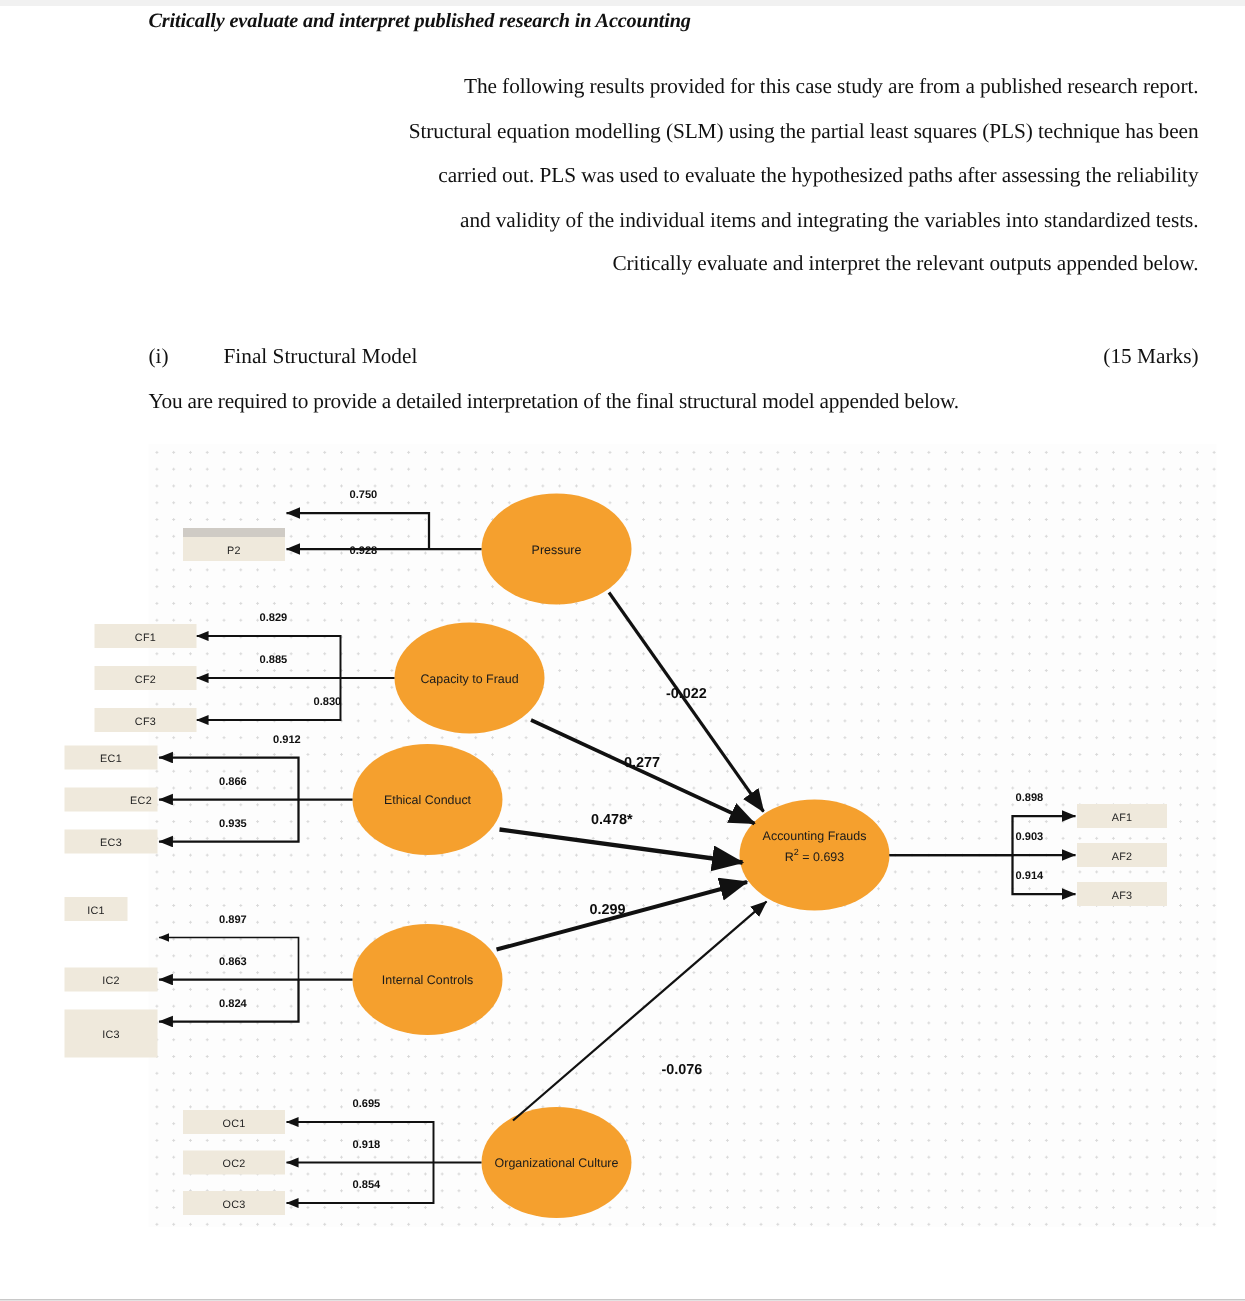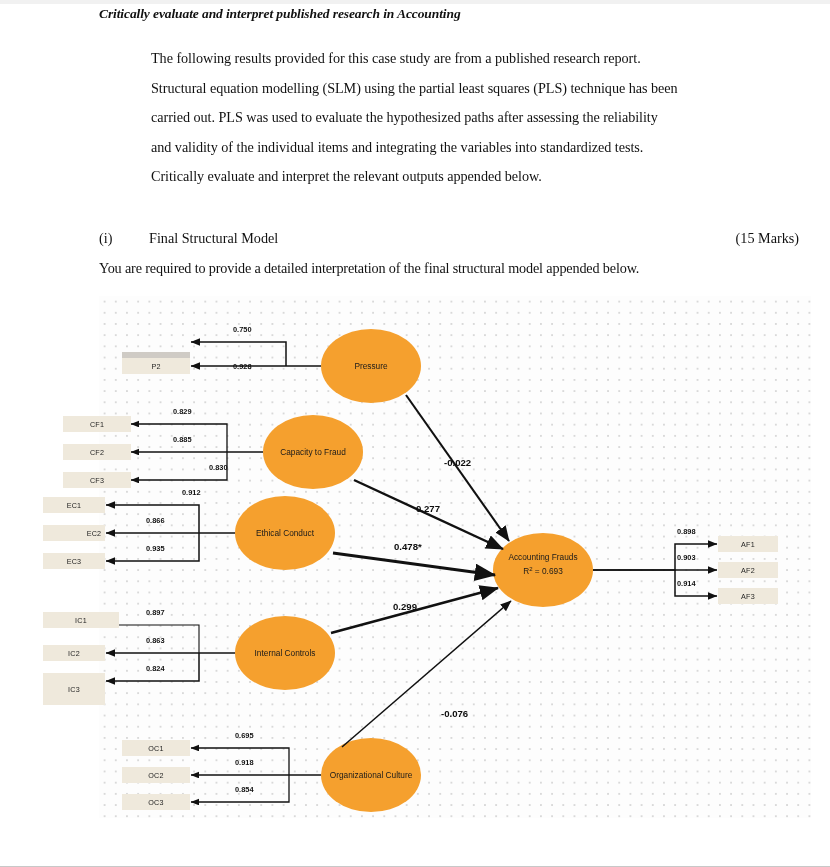--- a/index.html
+++ b/index.html
@@ -32,20 +32,21 @@
     font-size:13.5px;color:#111;
     letter-spacing:-0.1px;
     margin:0 0 22px 0;
   }
   .para{
     margin-left:52px;
     font-family:"Liberation Serif", serif;
     font-size:14.2px;color:#111;
     line-height:29.5px;
     letter-spacing:-0.05px;
+    text-align:right;
   }
   .para div{white-space:nowrap;}
 
   .qrow{
     position:absolute;left:99px;top:230px;width:700px;
     font-family:"Liberation Serif", serif;
     font-size:14.2px;color:#111;
     display:flex;align-items:baseline;
   }
   .qnum{width:50px;}
@@ -200,21 +201,21 @@
     <div class="ind" style="left:23px;top:62px;width:68px;height:16px;">P2</div>
 
     <div class="ind" style="left:-36px;top:120px;width:68px;height:16px;">CF1</div>
     <div class="ind" style="left:-36px;top:148px;width:68px;height:16px;">CF2</div>
     <div class="ind" style="left:-36px;top:176px;width:68px;height:16px;">CF3</div>
 
     <div class="ind" style="left:-56px;top:201px;width:62px;height:16px;">EC1</div>
     <div class="ind" style="left:-56px;top:229px;width:62px;height:16px;padding-left:40px;">EC2</div>
     <div class="ind" style="left:-56px;top:257px;width:62px;height:16px;">EC3</div>
 
-    <div class="ind" style="left:-56px;top:316px;width:76px;height:16px;">IC1</div>
+    <div class="ind" style="left:-56px;top:302px;width:42px;height:16px;">IC1</div>
     <div class="ind" style="left:-56px;top:349px;width:62px;height:16px;">IC2</div>
     <div class="ind" style="left:-56px;top:377px;width:62px;height:32px;">IC3</div>
 
     <div class="ind" style="left:23px;top:444px;width:68px;height:16px;">OC1</div>
     <div class="ind" style="left:23px;top:471px;width:68px;height:16px;">OC2</div>
     <div class="ind" style="left:23px;top:498px;width:68px;height:16px;">OC3</div>
 
     <div class="ind" style="left:619px;top:240px;width:60px;height:16px;">AF1</div>
     <div class="ind" style="left:619px;top:266px;width:60px;height:16px;">AF2</div>
     <div class="ind" style="left:619px;top:292px;width:60px;height:16px;">AF3</div>

